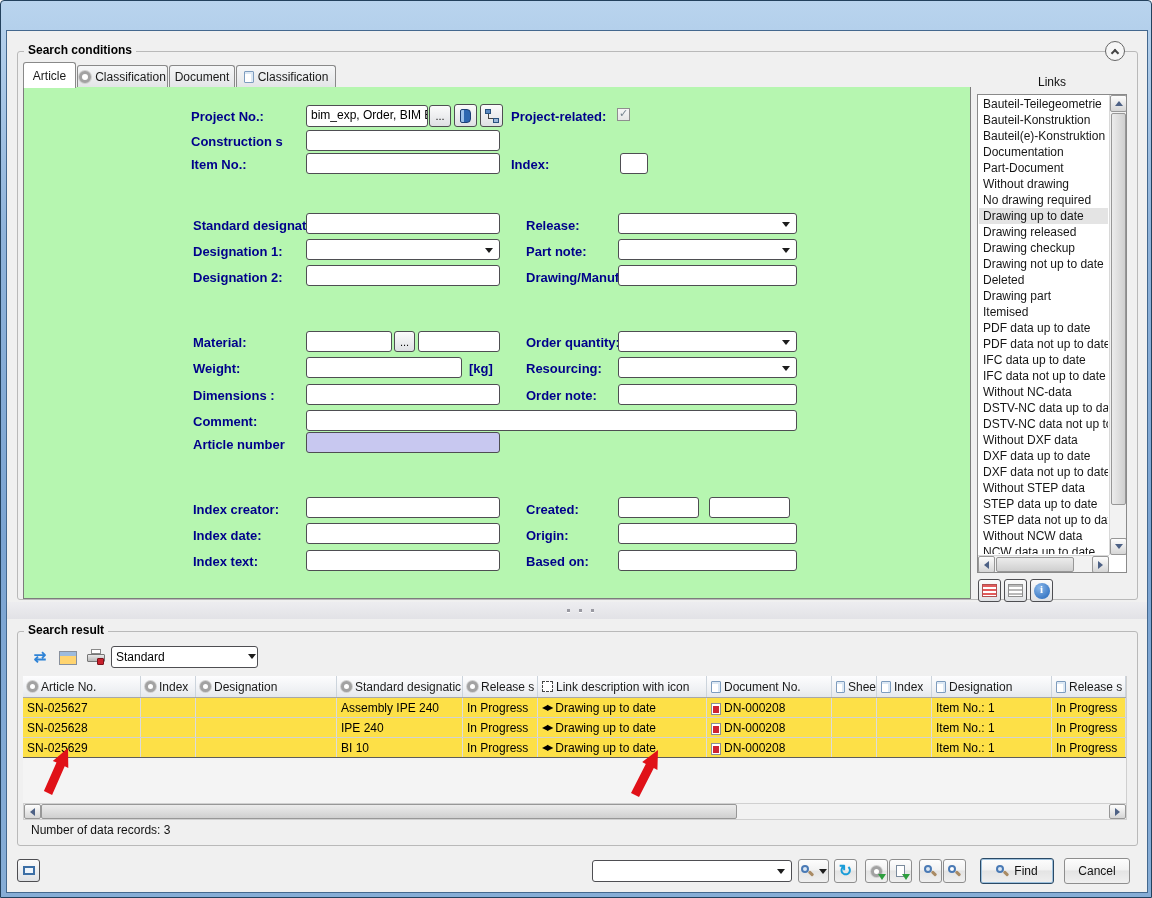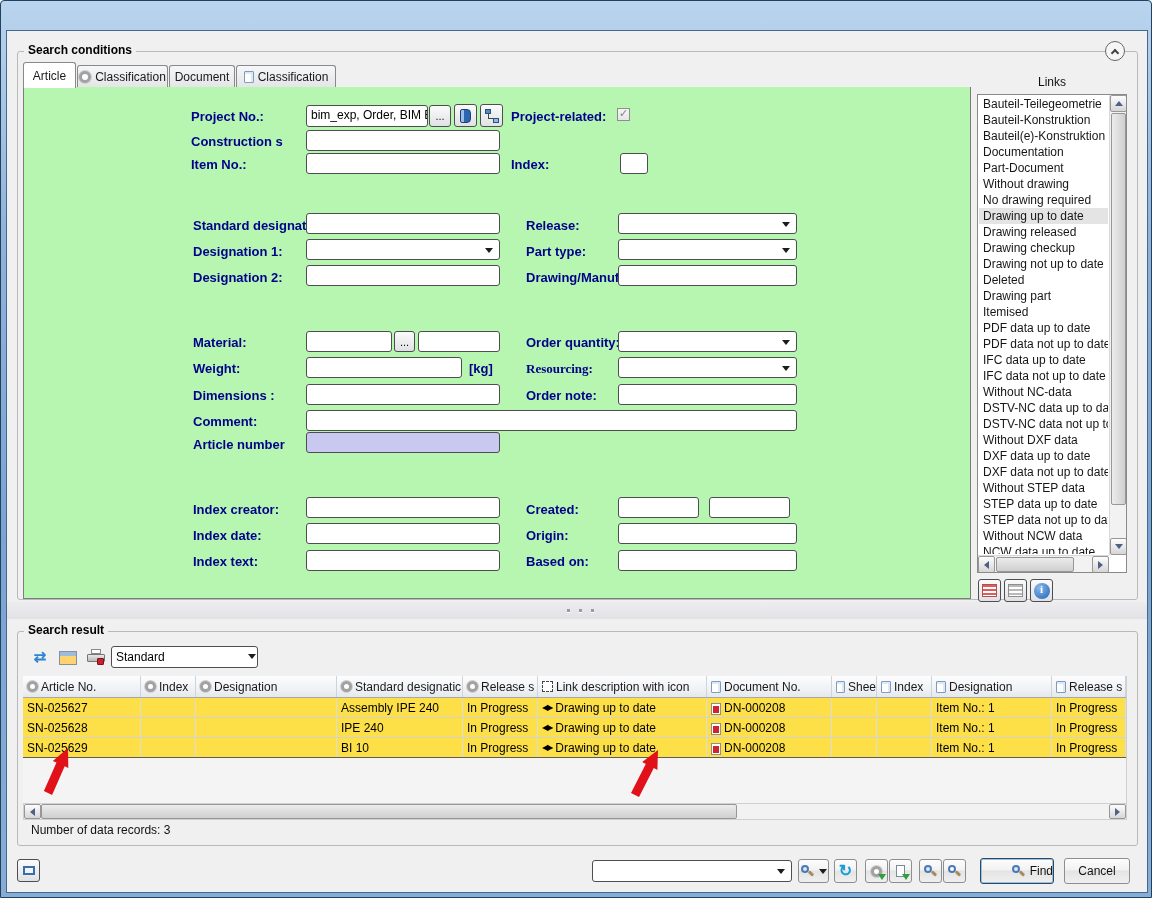--- a/index.html
+++ b/index.html
@@ -179,21 +179,21 @@
   <div class="lbl" style="left:192px;top:217px;">Standard designatio</div>
   <div class="inp" style="left:305px;top:212px;width:194px;height:21px;"></div>
   <div class="lbl" style="left:525px;top:217px;">Release:</div>
   <div class="inp" style="left:617px;top:212px;width:179px;height:21px;">
       <span class="cmb-arrow"></span>
     </div>
   <div class="lbl" style="left:192px;top:243px;">Designation 1:</div>
   <div class="inp" style="left:305px;top:238px;width:194px;height:21px;">
       <span class="cmb-arrow"></span>
     </div>
-  <div class="lbl" style="left:525px;top:243px;">Part type:</div>
+  <div class="lbl" style="left:525px;top:243px;">Part note:</div>
   <div class="inp" style="left:617px;top:238px;width:179px;height:21px;">
       <span class="cmb-arrow"></span>
     </div>
   <div class="lbl" style="left:192px;top:269px;">Designation 2:</div>
   <div class="inp" style="left:305px;top:264px;width:194px;height:21px;"></div>
   <div class="lbl" style="left:525px;top:269px;">Drawing/Manuf.:</div>
   <div class="inp" style="left:617px;top:264px;width:179px;height:21px;"></div>
 
   <div class="mini-group" style="left:178px;top:318px;width:631px;height:143px;">
     <span class="mini-legend">Part info</span>
@@ -202,21 +202,21 @@
   <div class="inp" style="left:305px;top:330px;width:86px;height:21px;"></div>
   <div class="sbtn" style="left:393px;top:330px;width:21px;height:21px;">...</div>
   <div class="inp" style="left:417px;top:330px;width:82px;height:21px;"></div>
   <div class="lbl" style="left:525px;top:334px;">Order quantity:</div>
   <div class="inp" style="left:617px;top:330px;width:179px;height:21px;">
       <span class="cmb-arrow"></span>
     </div>
   <div class="lbl" style="left:192px;top:360px;">Weight:</div>
   <div class="inp" style="left:305px;top:356px;width:156px;height:21px;"></div>
   <div class="lbl" style="left:468px;top:360px;">[kg]</div>
-  <div class="lbl" style="left:525px;top:360px;font-family:Liberation Serif, serif;">Resourcing:</div>
+  <div class="lbl" style="left:525px;top:360px;">Resourcing:</div>
   <div class="inp" style="left:617px;top:356px;width:179px;height:21px;">
       <span class="cmb-arrow"></span>
     </div>
   <div class="lbl" style="left:192px;top:387px;">Dimensions :</div>
   <div class="inp" style="left:305px;top:383px;width:194px;height:21px;"></div>
   <div class="lbl" style="left:525px;top:387px;">Order note:</div>
   <div class="inp" style="left:617px;top:383px;width:179px;height:21px;"></div>
   <div class="lbl" style="left:192px;top:413px;">Comment:</div>
   <div class="inp" style="left:305px;top:409px;width:491px;height:21px;"></div>
   <div class="lbl" style="left:192px;top:436px;">Article number</div>
@@ -514,21 +514,21 @@
         <span class="lens"></span>
         <span class="stem"></span>
       </span>
     </div>
   <div class="win-btn" style="left:942px;top:858px;width:23px;height:24px;">
       <span class="mag-ic">
         <span class="lens" style="background:#fff;"></span>
         <span class="stem"></span>
       </span>
     </div>
-  <div class="win-btn default" style="left:979px;top:857px;width:74px;height:26px;justify-content:flex-end;">
+  <div class="win-btn default" style="left:979px;top:857px;width:74px;height:26px;">
     <span class="mag-ic">
         <span class="lens"></span>
         <span class="stem"></span>
       </span>
     <span>Find</span>
   </div>
   <div class="win-btn" style="left:1063px;top:857px;width:66px;height:26px;">
     <span>Cancel</span>
   </div>
 

